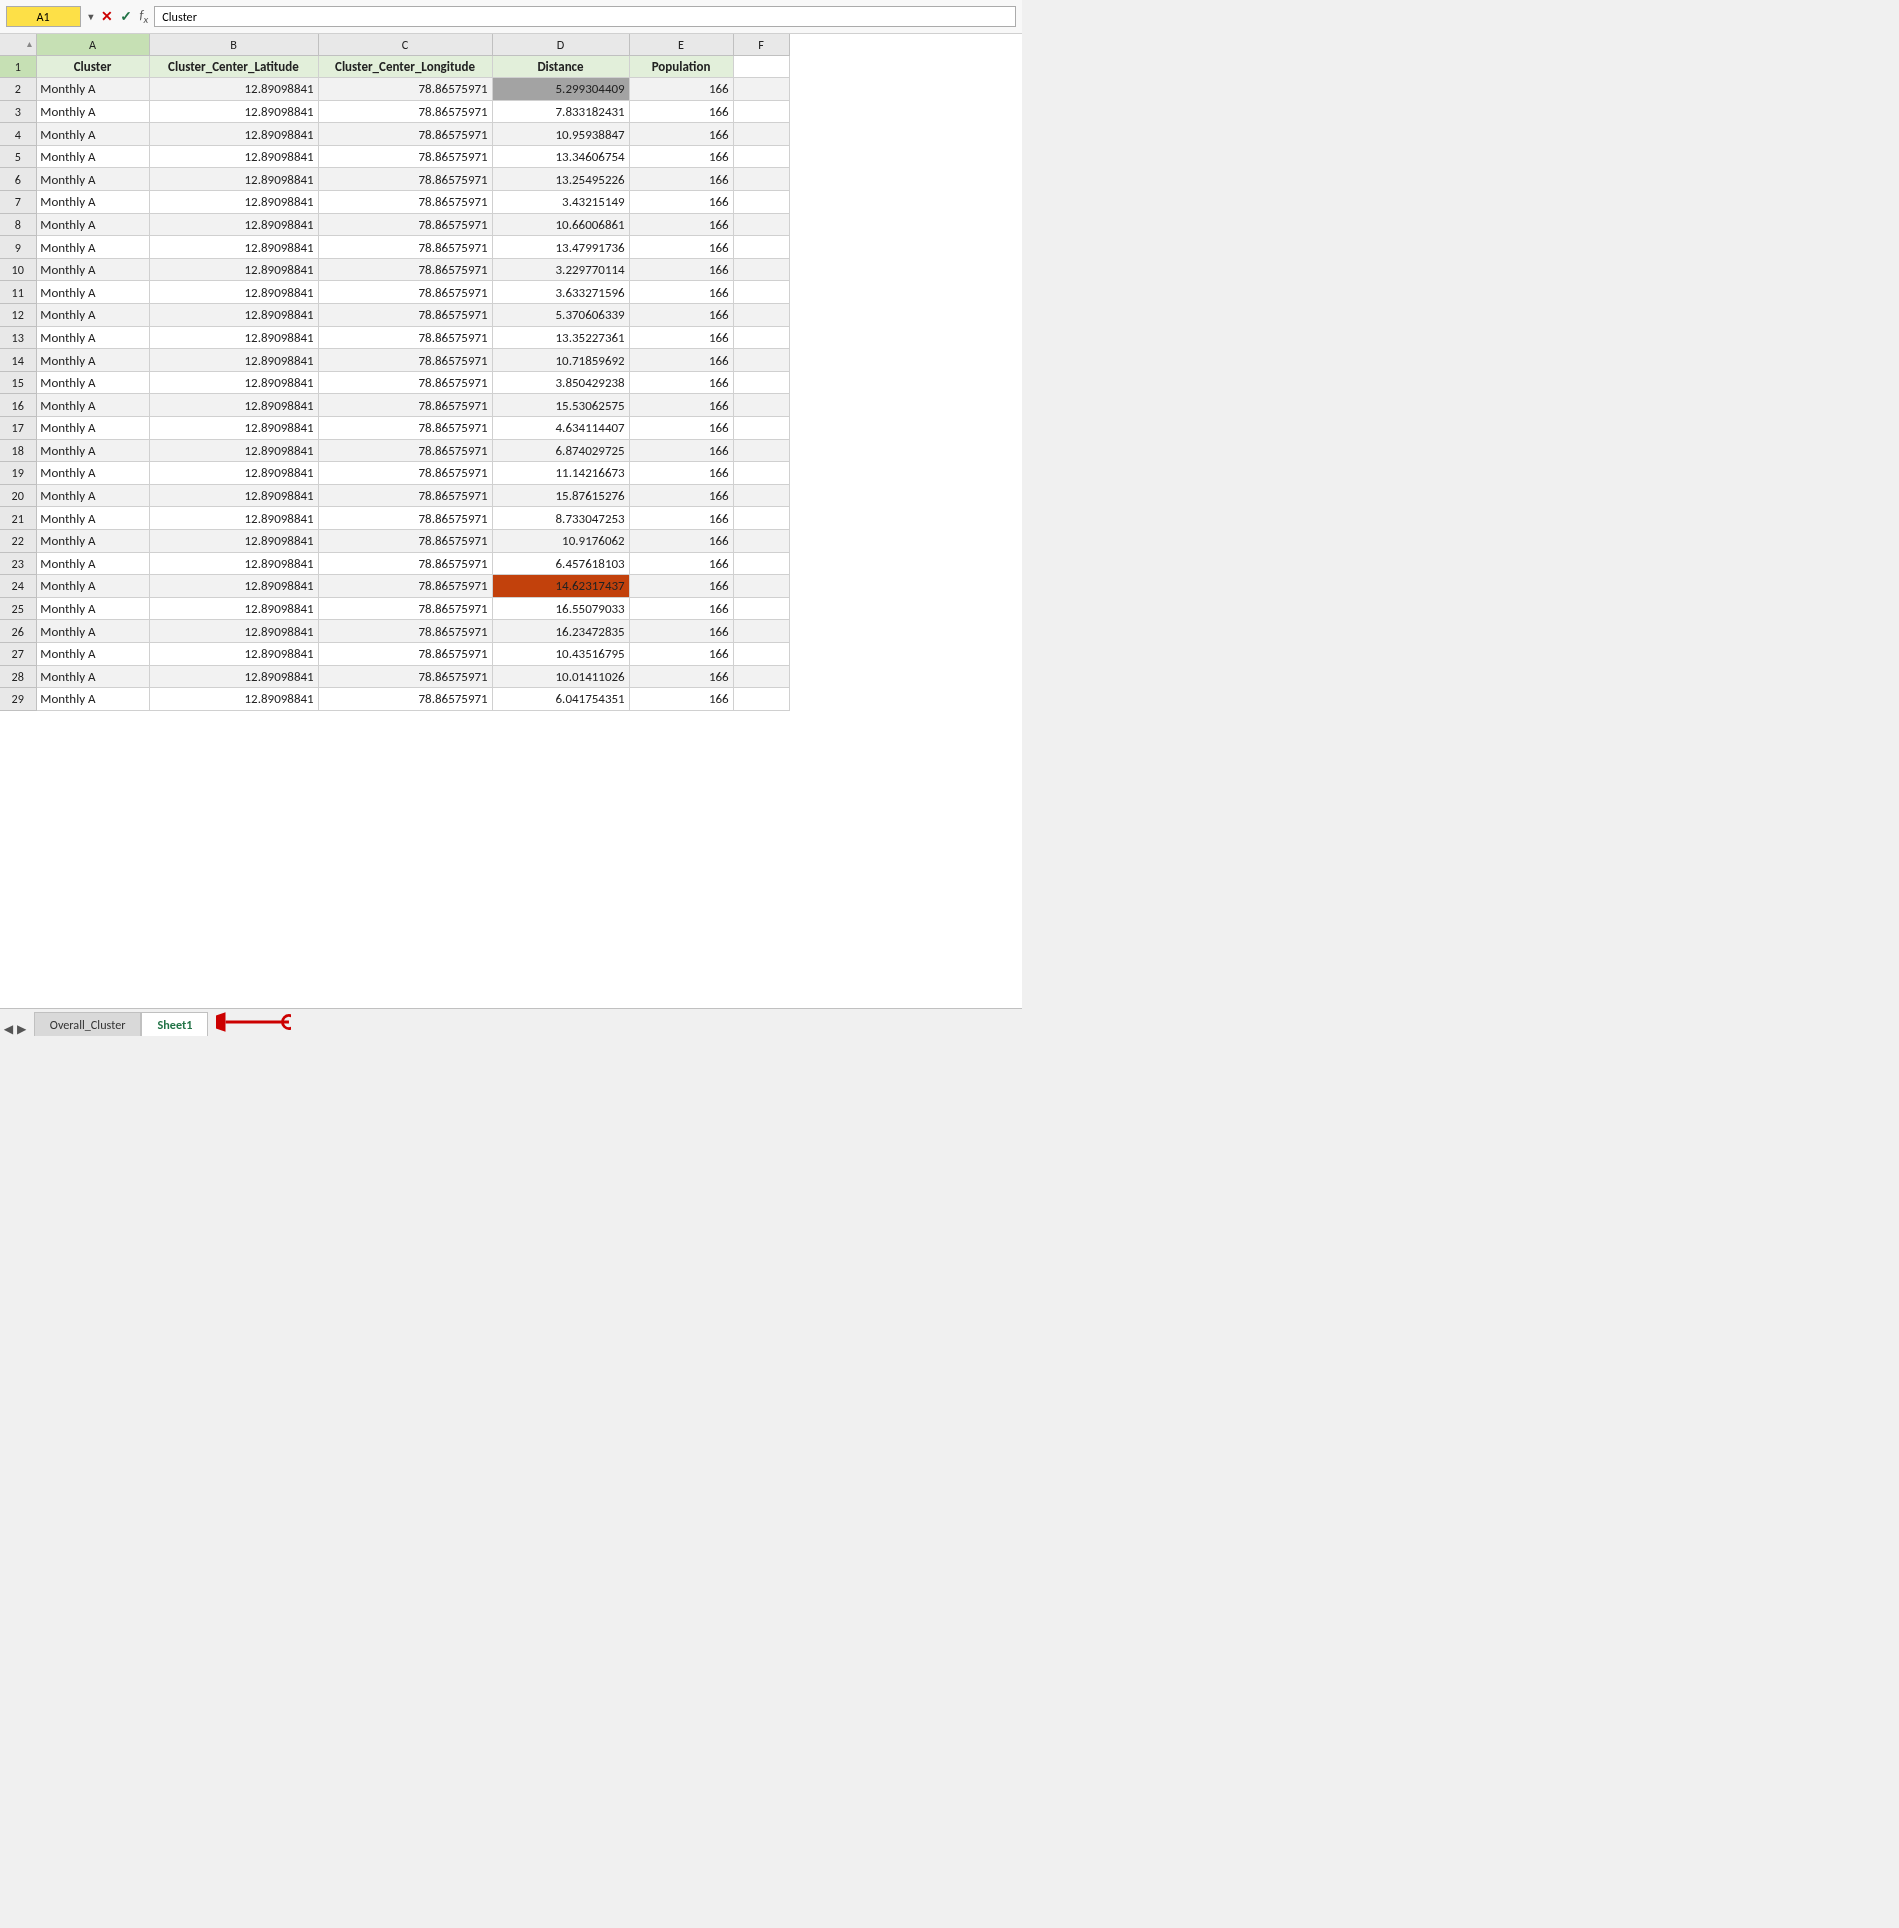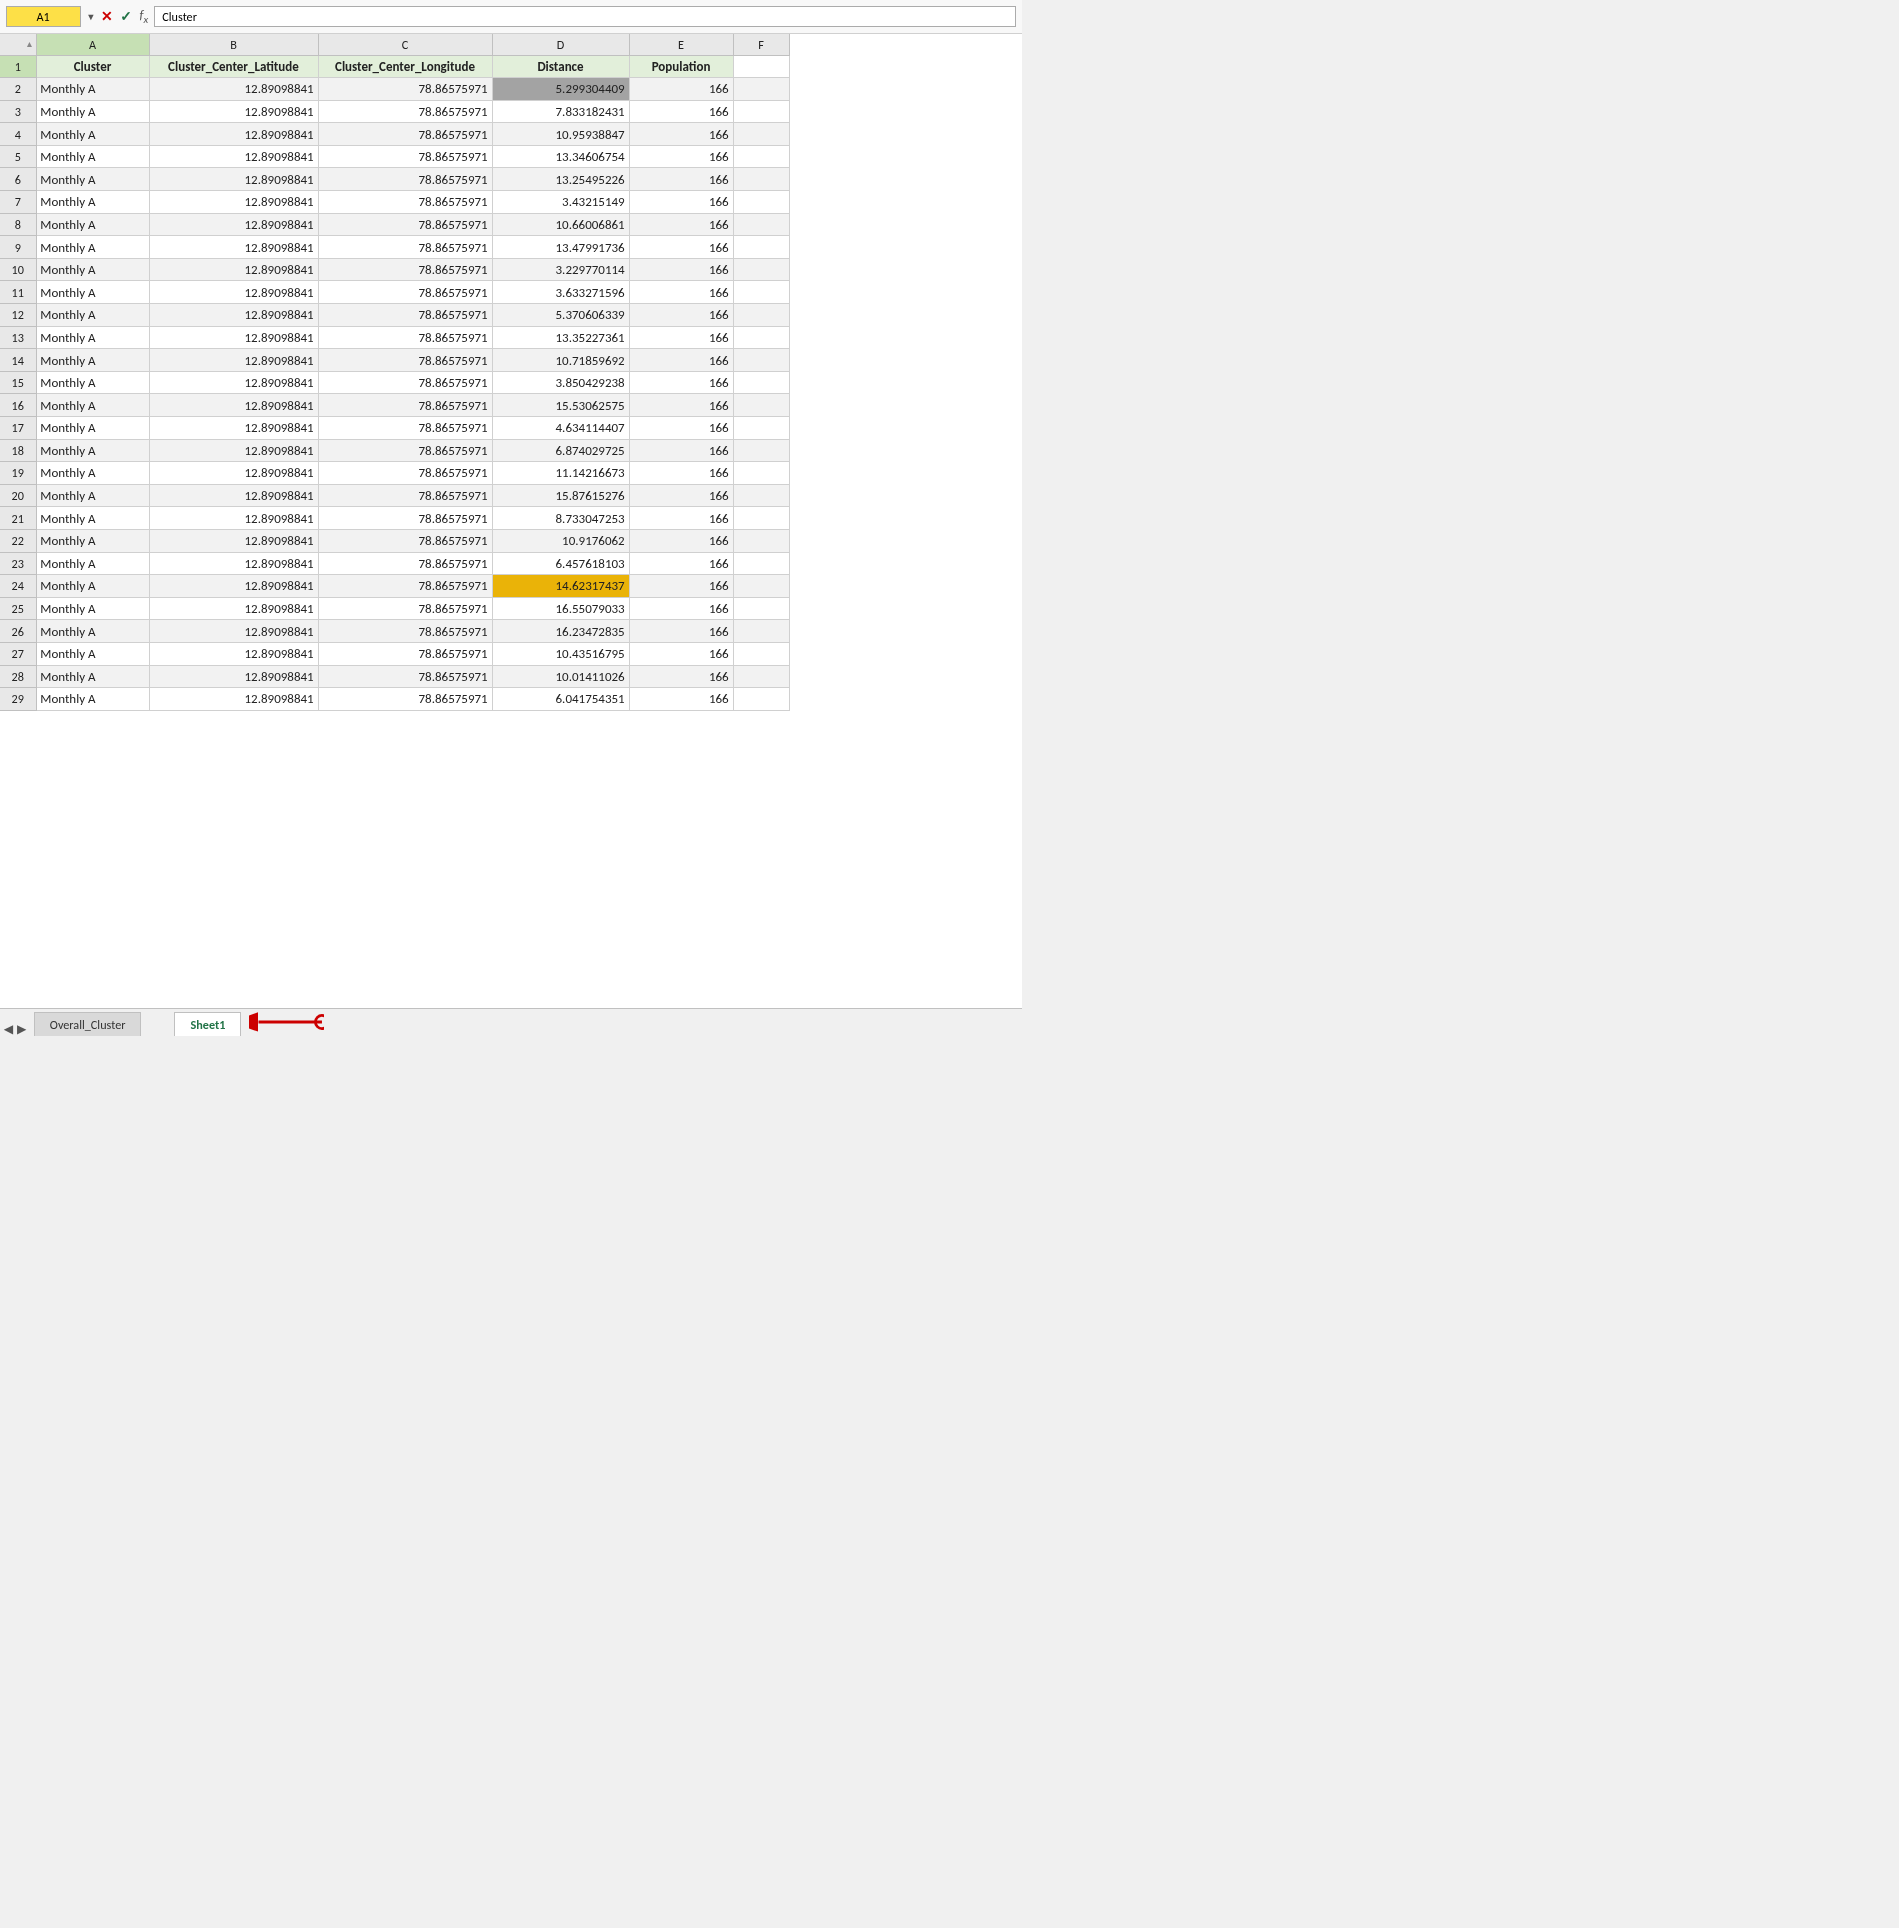--- a/index.html
+++ b/index.html
@@ -153,21 +153,20 @@
       color: #333;
       height: 24.5px;
       display: flex;
       align-items: center;
     }
     .tab.active {
       background: white;
       color: #217346;
       font-weight: bold;
       border-top: 1.9px solid #c0c0c0;
-      margin-left: 33px;
     }
 
     .sheet-tabs-right {
       display: flex;
       align-items: center;
       margin-left: 7.5px;
     }
 
     
     .corner-cell {
@@ -437,21 +436,21 @@
           <td class="cell text-right" style="background: white;">78.86575971</td>
           <td class="cell text-right" style="background: white;">6.457618103</td>
           <td class="cell text-right" style="background: white;">166</td>
           <td class="cell" style="background: white;"></td>
         </tr>
         <tr>
           <td class="row-num">24</td>
           <td class="cell text-left" style="background: rgb(242, 242, 242);">Monthly A</td>
           <td class="cell text-right" style="background: rgb(242, 242, 242);">12.89098841</td>
           <td class="cell text-right" style="background: rgb(242, 242, 242);">78.86575971</td>
-          <td class="cell text-right" style="background: #eab308; margin-top: 28px;">14.62317437</td>
+          <td class="cell text-right" style="background: #c2410c; margin-top: 28px;">14.62317437</td>
           <td class="cell text-right" style="background: rgb(242, 242, 242);">166</td>
           <td class="cell" style="background: rgb(242, 242, 242);"></td>
         </tr>
         <tr>
           <td class="row-num">25</td>
           <td class="cell text-left" style="background: white;">Monthly A</td>
           <td class="cell text-right" style="background: white;">12.89098841</td>
           <td class="cell text-right" style="background: white;">78.86575971</td>
           <td class="cell text-right" style="background: white;">16.55079033</td>
           <td class="cell text-right" style="background: white;">166</td>

